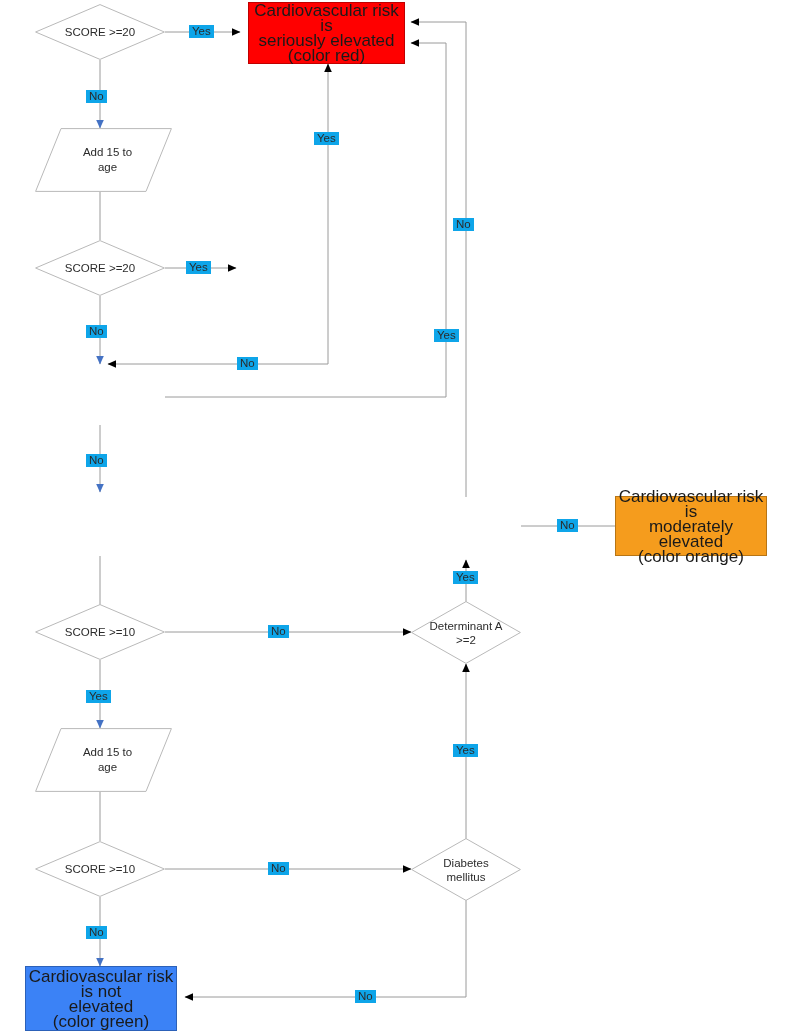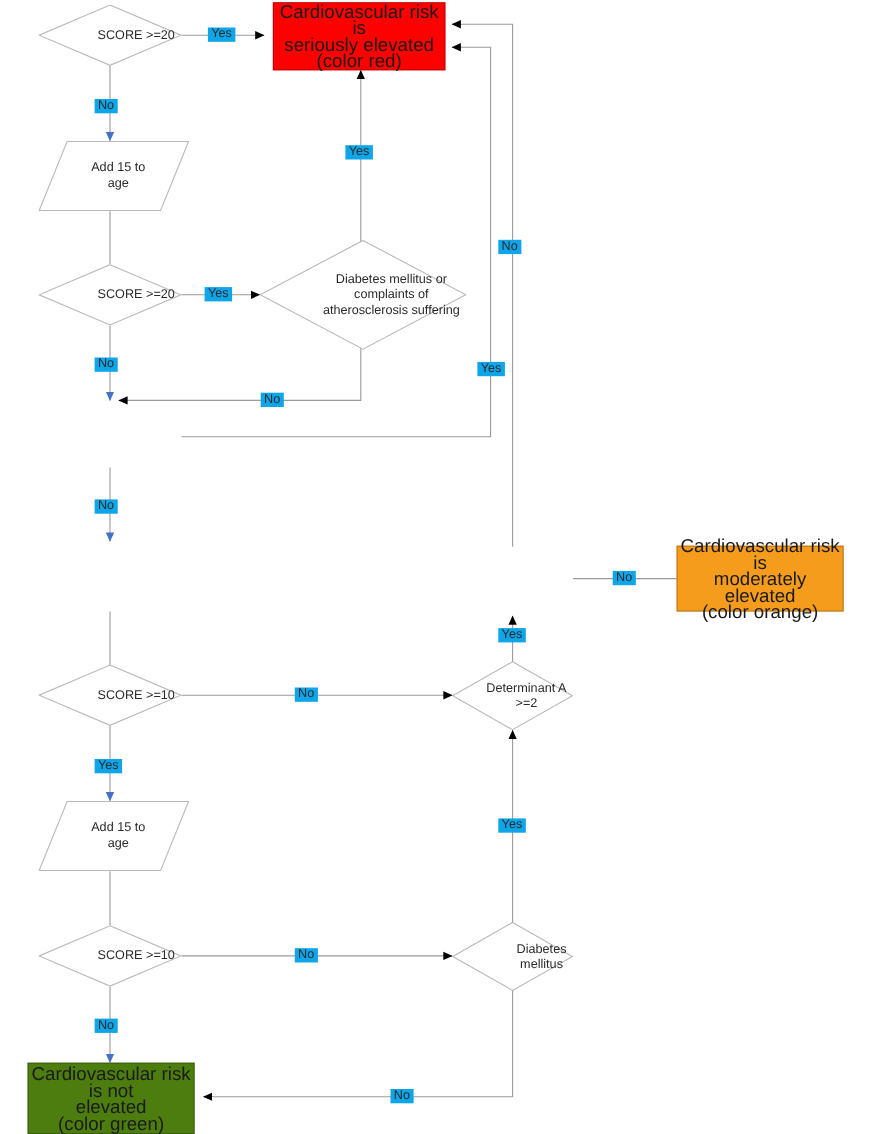--- a/index.html
+++ b/index.html
@@ -7,21 +7,21 @@
   body{
     font-family:"Liberation Sans","DejaVu Sans",sans-serif;
     width:793px;height:1031px;position:relative;overflow:hidden;
   }
   #canvas{position:absolute;left:0;top:0;width:793px;height:1031px;}
   svg#wires{position:absolute;left:0;top:0;width:793px;height:1031px;pointer-events:none;}
   .node{position:absolute;box-sizing:border-box;}
 
   
   .diamond{
-    display:flex;align-items:center;justify-content:flex-end;text-align:center;
+    display:flex;align-items:center;justify-content:center;text-align:center;
   }
   .diamond .dshape{position:absolute;left:0;top:0;width:100%;height:100%;}
   .diamond .dlabel{
     position:relative;z-index:2;font-size:11.5px;color:#2b2b2b;line-height:14px;
     padding:0 6px;
   }
 
   
   .para{}
   .para .pshape{position:absolute;left:0;top:0;width:100%;height:100%;}
@@ -32,21 +32,21 @@
   }
 
   
   .termbox{
     display:flex;align-items:center;justify-content:center;text-align:center;
     font-size:17px;line-height:15px;color:#1a1a1a;
     border:1px solid rgba(0,0,0,0.25);
   }
   .termbox.red{background:#FF0000;}
   .termbox.orange{background:#F59C1D;}
-  .termbox.green{background:#4d7c0f;}
+  .termbox.green{background:#3b82f6;}
 
   
   .elabel{
     position:absolute;font-size:11.5px;color:#2b2b2b;line-height:13px;
     background:#0ea5e9;padding:0 3px;white-space:nowrap;z-index:3;
   }
 </style>
 </head>
 <body>
 
@@ -125,30 +125,20 @@
     </div>
   </div>
 
   <div class="node diamond" style="left:35px;top:240px;width:130px;height:56px;">
     <svg class="dshape" viewBox="0 0 130 56" preserveAspectRatio="none">
       <polygon points="65,0.6 129.4,28 65,55.4 0.6,28" fill="#ffffff" stroke="#b9b9b9" stroke-width="1"></polygon>
     </svg>
     <span class="dlabel">SCORE &gt;=20</span>
   </div>
 
-  <div class="node diamond" style="left:236px;top:218px;width:188px;height:100px;">
-    <svg class="dshape" viewBox="0 0 188 100" preserveAspectRatio="none">
-      <polygon points="94,0.6 187.4,50 94,99.4 0.6,50" fill="#ffffff" stroke="#b9b9b9" stroke-width="1"></polygon>
-    </svg>
-    <span class="dlabel">
-      <span>Diabetes mellitus or</span><br>
-      <span>complaints of</span><br>
-      <span>atherosclerosis suffering</span>
-    </span>
-  </div>
 
 
 
   <div class="node diamond" style="left:35px;top:604px;width:130px;height:56px;">
     <svg class="dshape" viewBox="0 0 130 56" preserveAspectRatio="none">
       <polygon points="65,0.6 129.4,28 65,55.4 0.6,28" fill="#ffffff" stroke="#b9b9b9" stroke-width="1"></polygon>
     </svg>
     <span class="dlabel">SCORE &gt;=10</span>
   </div>
 

